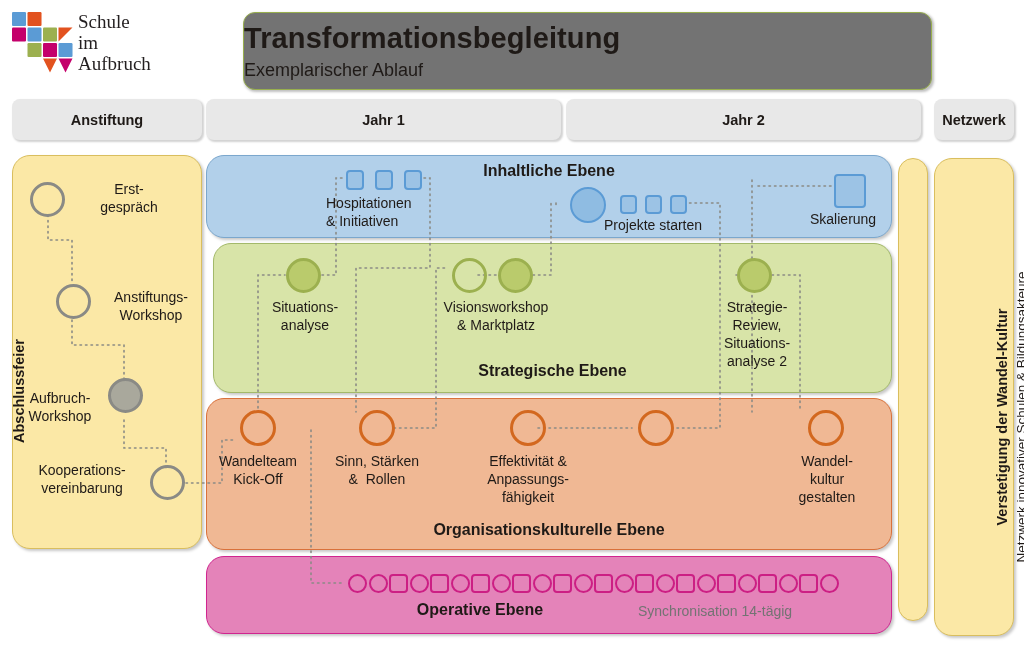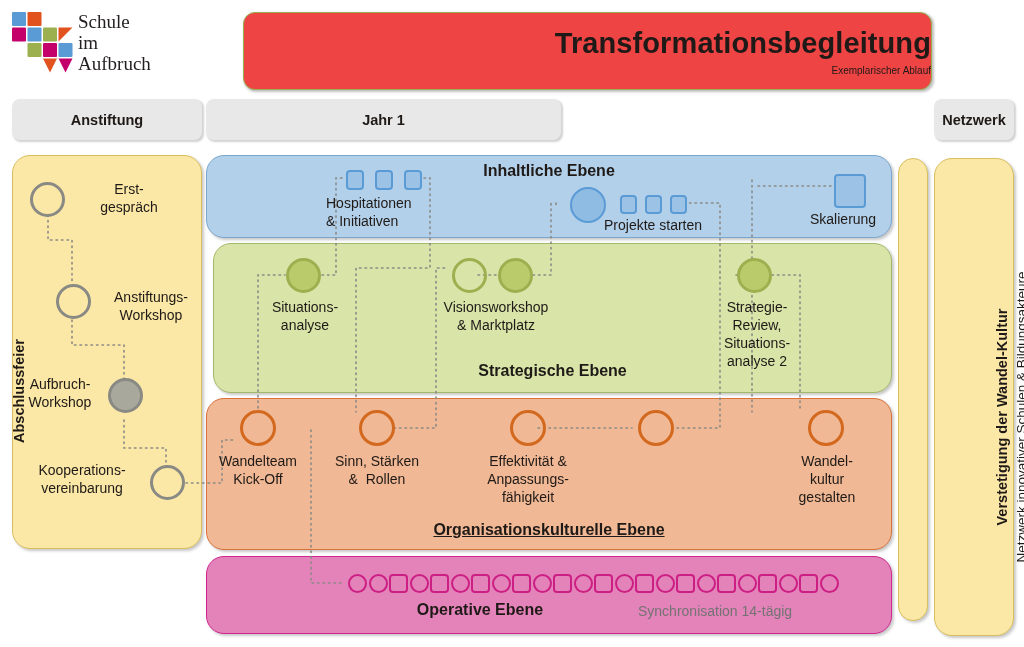--- a/index.html
+++ b/index.html
@@ -28,29 +28,29 @@
   .logo-mark { position: absolute; left: 0; top: 2px; width: 62px; height: 68px; }
   .logo-text {
     position: absolute; left: 66px; top: 1px;
     font-family: "Liberation Serif", serif;
     font-size: 19px; line-height: 21px; color: #231f20;
   }
 
   
   .title-banner {
     left: 243px; top: 12px; width: 689px; height: 78px;
-    background: #ef4444;
+    background: #737373;
     border: 1.6px solid #98af4e;
     border-radius: 12px;
     box-shadow: 1.5px 1.5px 2.5px rgba(0,0,0,0.25);
     display: flex; flex-direction: column;
-    align-items: flex-end; justify-content: center;
+    align-items: flex-start; justify-content: center;
   }
   .title-main { font-size: 29px; font-weight: bold; letter-spacing: .1px; color: #1f1a17; }
-  .title-sub { font-size: 10px; margin-top: 5px; color: #1f1a17; }
+  .title-sub { font-size: 18px; margin-top: 5px; color: #1f1a17; }
 
   
   .chip {
     top: 99px; height: 41px;
     background: #e8e8e8;
     border-radius: 8px;
     display: flex; align-items: center; justify-content: center;
     font-size: 14.5px; font-weight: bold; color: #1f1a17;
     box-shadow: 1.2px 1.2px 2px rgba(0,0,0,0.18);
   }
@@ -91,21 +91,21 @@
     background: #fbe8a6; border: 1.8px solid #d9be5e;
   }
 
   
   .panel-caption {
     font-size: 16px; font-weight: bold; color: #1f1a17;
     text-align: center;
   }
   .cap-inhalt      { left: 206px; top: 162px; width: 686px; }
   .cap-strategisch { left: 213px; top: 362px; width: 679px; }
-  .cap-orga        { left: 206px; top: 521px; width: 686px; text-decoration: underline; }
+  .cap-orga        { left: 206px; top: 521px; width: 686px; }
   .cap-operative   { left: 280px; top: 601px; width: 400px; }
 
   .sync-label {
     left: 638px; top: 603px; width: 230px;
     font-size: 14px; color: #737373;
   }
 
   
   .vlabel {
     transform-origin: 50% 50%;
@@ -172,20 +172,21 @@
     </div>
   </div>
 
   <div class="abs title-banner">
     <div class="title-main">Transformationsbegleitung</div>
     <div class="title-sub">Exemplarischer Ablauf</div>
   </div>
 
   <div class="abs chip chip-anstiftung">Anstiftung</div>
   <div class="abs chip chip-jahr1">Jahr 1</div>
+  <div class="abs chip chip-jahr2">Jahr 2</div>
   <div class="abs chip chip-netzwerk">Netzwerk</div>
 
   <div class="abs panel panel-anstiftung"></div>
   <div class="abs panel panel-inhalt"></div>
   <div class="abs panel panel-strategisch"></div>
   <div class="abs panel panel-orga"></div>
   <div class="abs panel panel-operative"></div>
   <div class="abs panel panel-abschluss"></div>
   <div class="abs panel panel-netzwerk"></div>
 
@@ -227,21 +228,21 @@
     </g>
   </svg>
 
   <div class="abs mark c-grey" style="left:30px;  top:182px; width:35px; height:35px;"></div>
   <div class="abs nlabel" style="left:74px;  top:180px; width:110px;">Erst-<br>gespräch</div>
 
   <div class="abs mark c-grey" style="left:56px;  top:284px; width:35px; height:35px;"></div>
   <div class="abs nlabel" style="left:96px;  top:288px; width:110px;">Anstiftungs-<br>Workshop</div>
 
   <div class="abs mark c-greyf" style="left:108px; top:378px; width:35px; height:35px;"></div>
-  <div class="abs nlabel" style="left:12px;  top:375px; width:96px;">Aufbruch-<br>Workshop</div>
+  <div class="abs nlabel" style="left:12px;  top:389px; width:96px;">Aufbruch-<br>Workshop</div>
 
   <div class="abs mark c-grey" style="left:150px; top:465px; width:35px; height:35px;"></div>
   <div class="abs nlabel" style="left:16px;  top:461px; width:132px;">Kooperations-<br>vereinbarung</div>
 
   <div class="abs panel-caption cap-inhalt">Inhaltliche Ebene</div>
 
   <div class="abs mark-sq c-blue" style="left:346px; top:170px; width:18px; height:20px;"></div>
   <div class="abs mark-sq c-blue" style="left:375px; top:170px; width:18px; height:20px;"></div>
   <div class="abs mark-sq c-blue" style="left:404px; top:170px; width:18px; height:20px;"></div>
   <div class="abs nlabel nlabel-left" style="left:326px; top:194px; width:120px;">Hospitationen<br>&amp; Initiativen</div>

